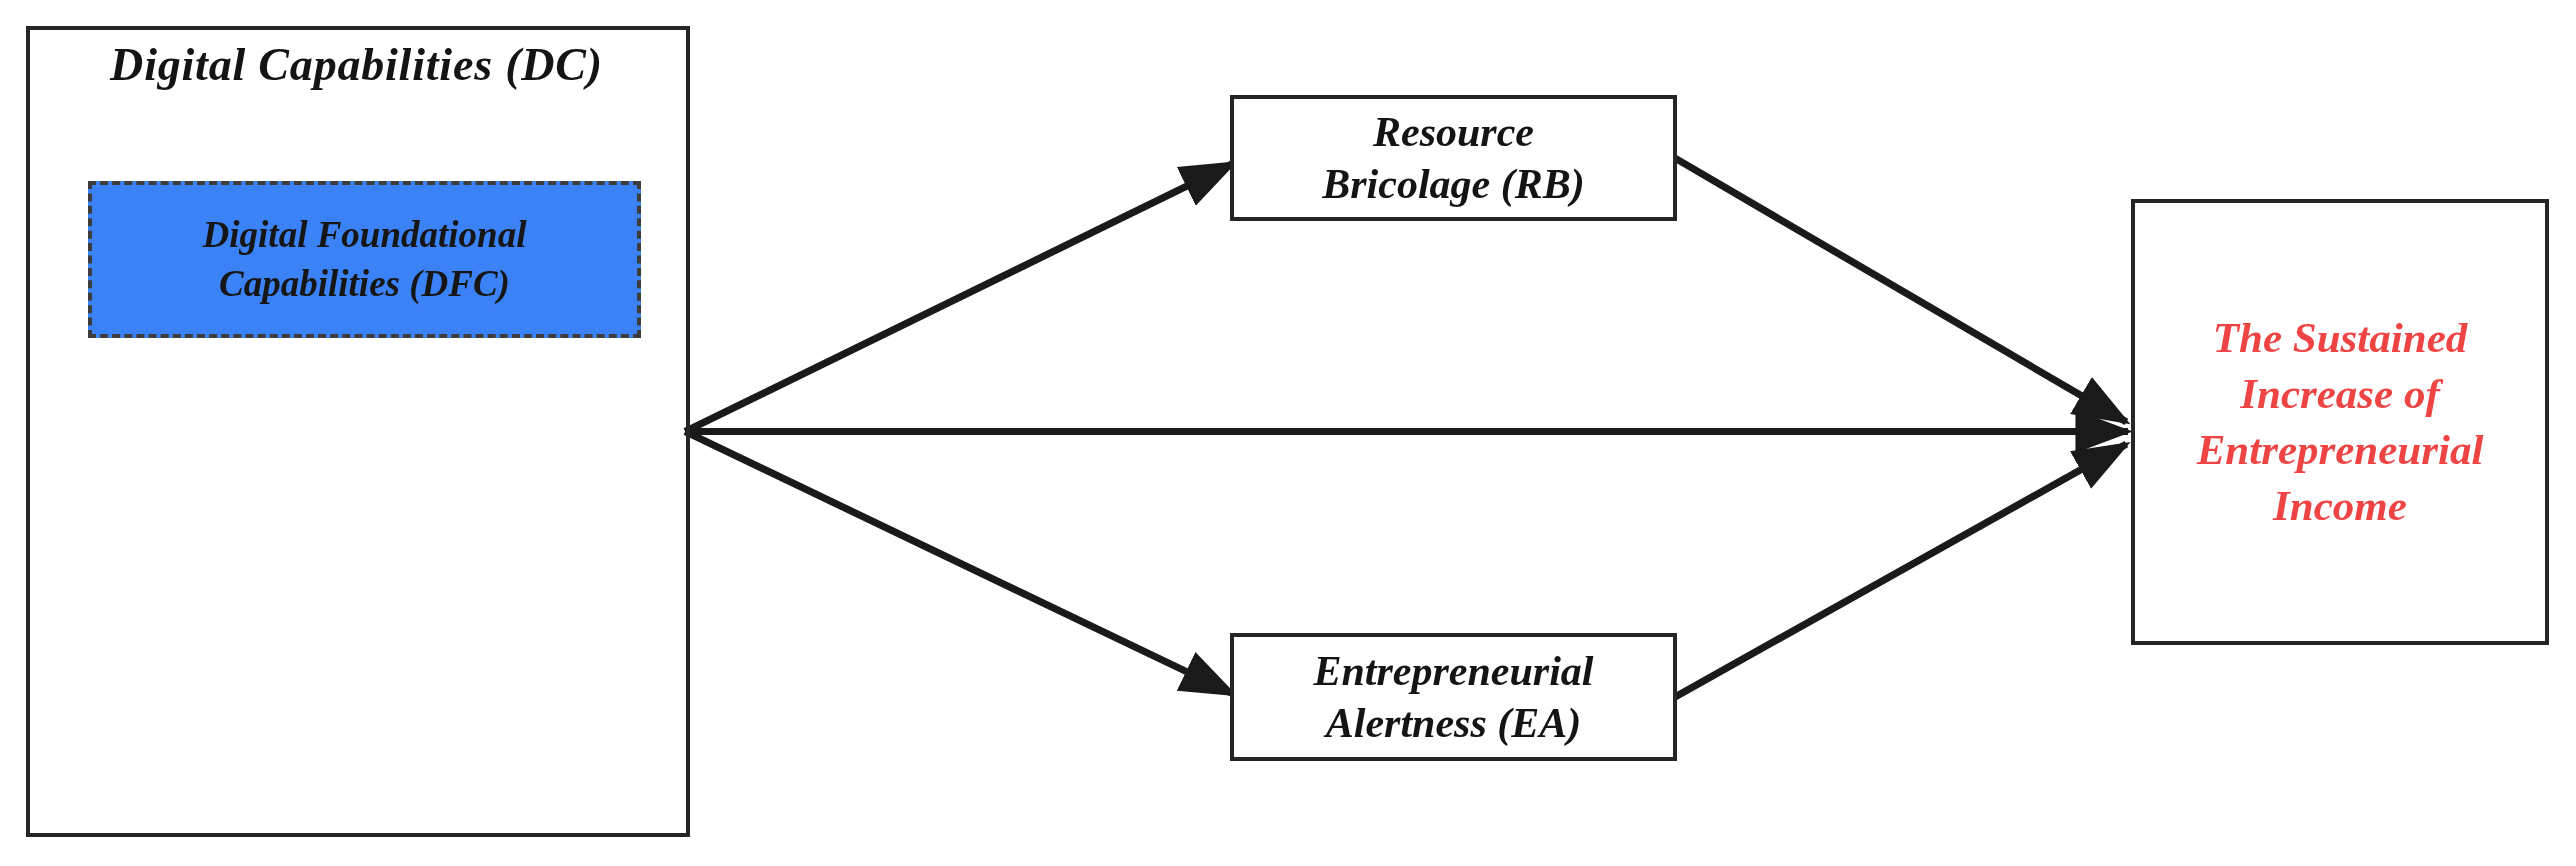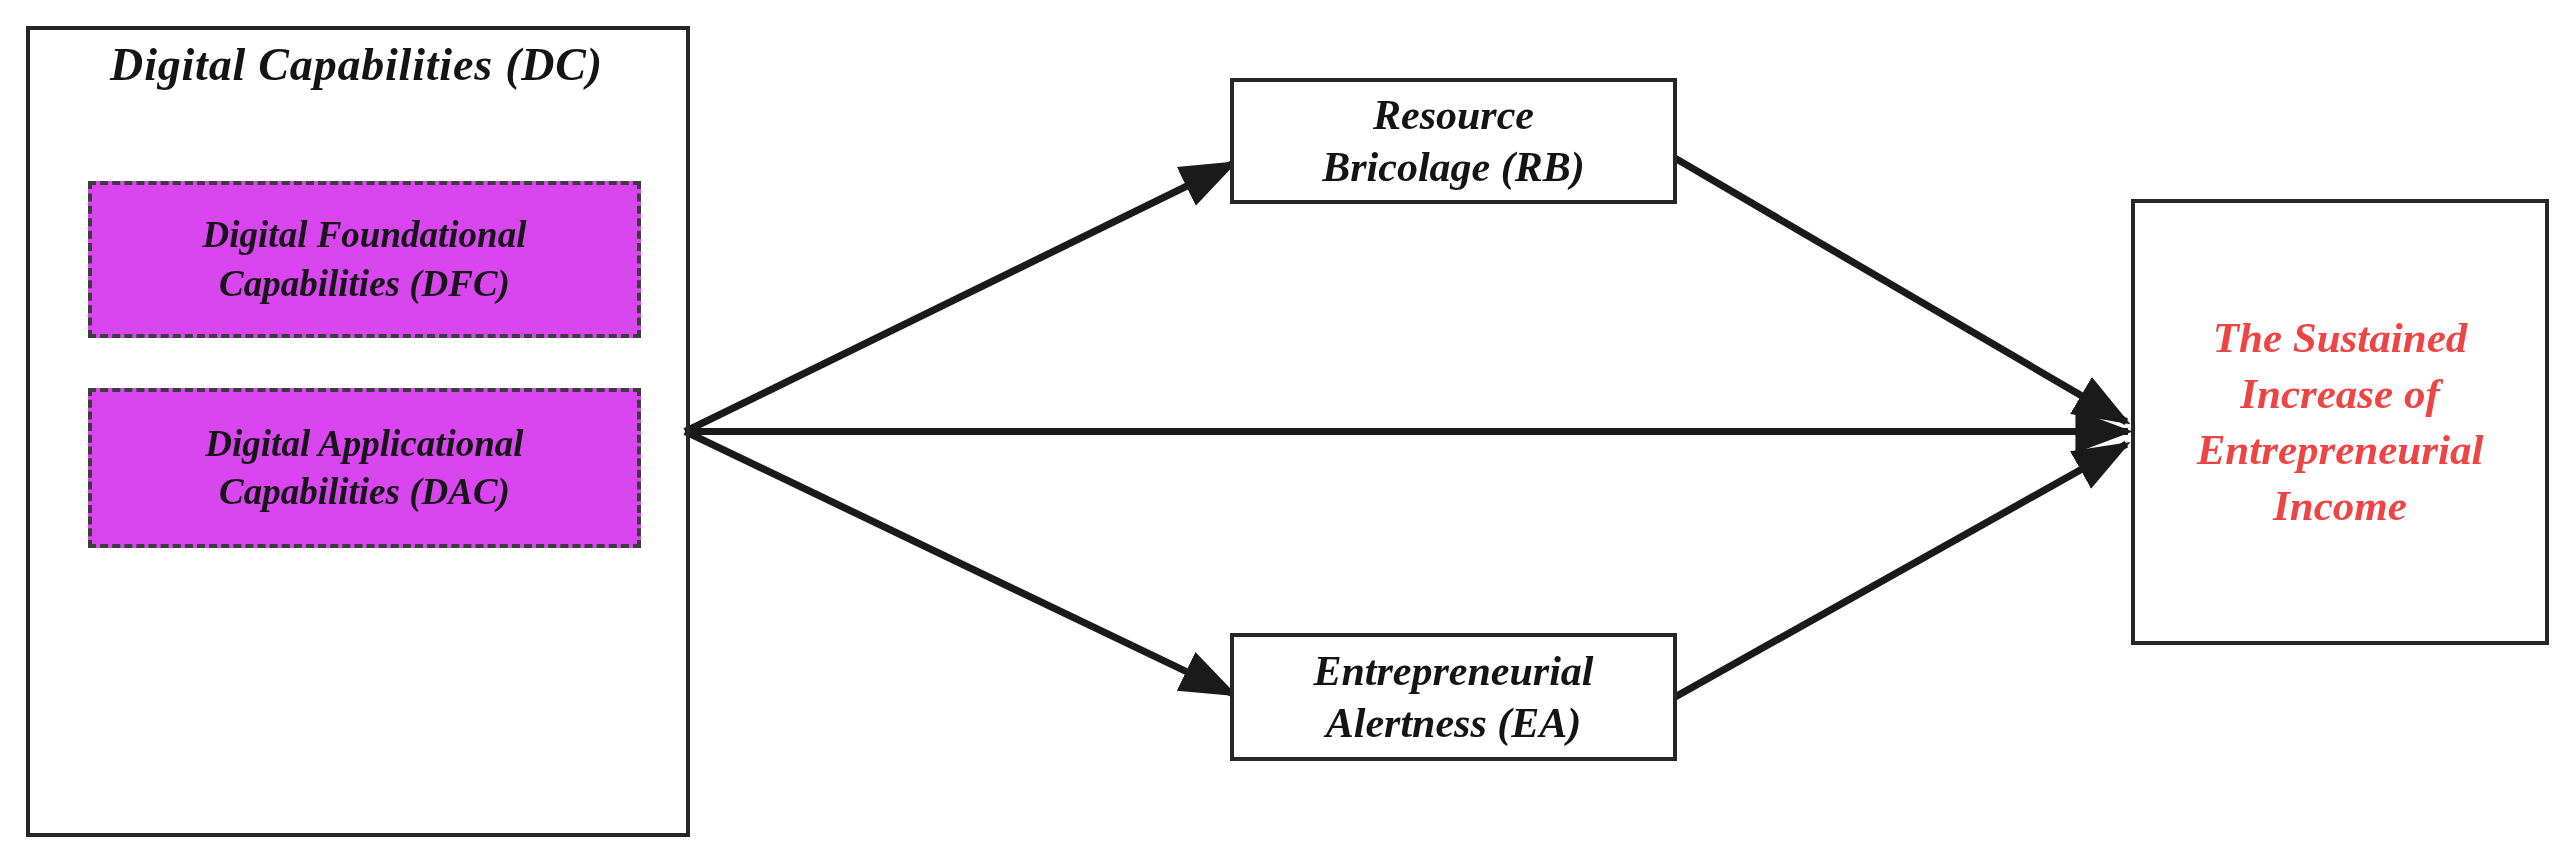--- a/index.html
+++ b/index.html
@@ -38,38 +38,38 @@
     text-align: center;
     font-size: 46px;
     font-weight: bold;
     font-style: italic;
     color: #141414;
     letter-spacing: 0.8px;
   }
   .dashed-box {
     position: absolute;
     border: 4px dashed #3c3c3c;
-    background: #d946ef;
+    background: #3b82f6;
     display: flex;
     align-items: center;
     justify-content: center;
     text-align: center;
   }
   .dfc { left: 88px; top: 181px; width: 553px; height: 157px; }
   .dac { left: 88px; top: 388px; width: 553px; height: 160px; }
   .dic { left: 88px; top: 606px; width: 553px; height: 156px; }
   .sub-label {
     font-size: 37px;
     font-weight: bold;
     font-style: italic;
     color: #161616;
     line-height: 1.3;
     white-space: pre-line;
   }
-  .rb { left: 1230px; top: 78px; width: 447px; height: 126px; }
+  .rb { left: 1230px; top: 95px; width: 447px; height: 126px; }
   .ea { left: 1230px; top: 633px; width: 447px; height: 128px; }
   .mid-label {
     font-size: 42px;
     font-weight: bold;
     font-style: italic;
     color: #141414;
     line-height: 1.25;
     white-space: pre-line;
   }
   .outcome { left: 2131px; top: 199px; width: 418px; height: 446px; }
@@ -101,24 +101,20 @@
   </svg>
 
   <div class="box dc-outer"></div>
   <div class="dc-title">Digital Capabilities (DC)</div>
 
   <div class="dashed-box dfc">
     <div class="sub-label">Digital Foundational
 Capabilities (DFC)</div>
   </div>
 
-  <div class="dashed-box dac">
-    <div class="sub-label">Digital Applicational
-Capabilities (DAC)</div>
-  </div>
 
 
   <div class="box rb">
     <div class="mid-label">Resource
 Bricolage (RB)</div>
   </div>
 
   <div class="box ea">
     <div class="mid-label">Entrepreneurial
 Alertness (EA)</div>

